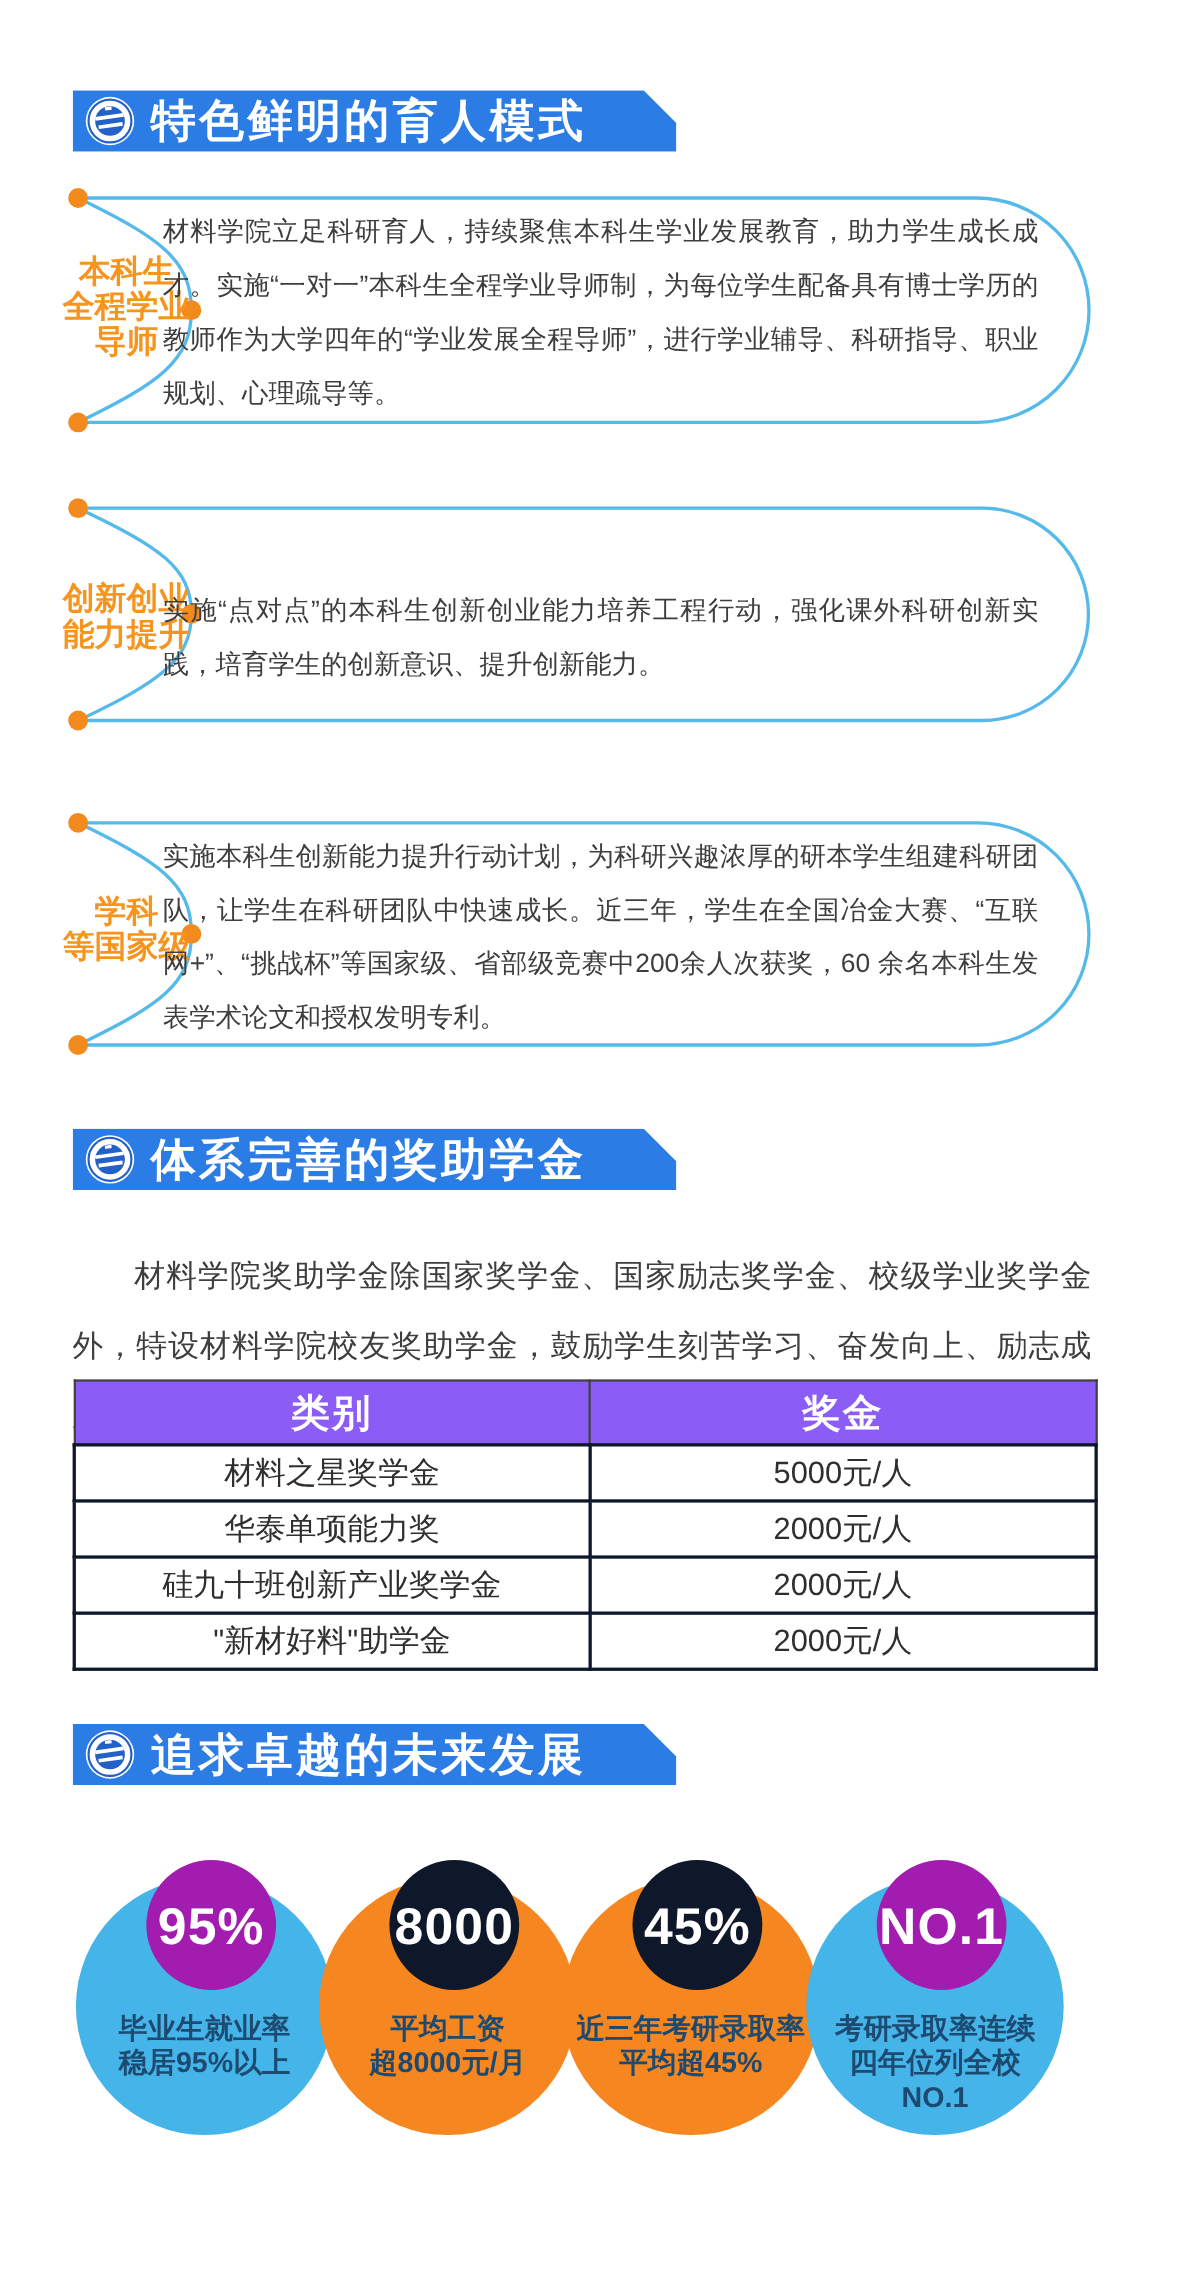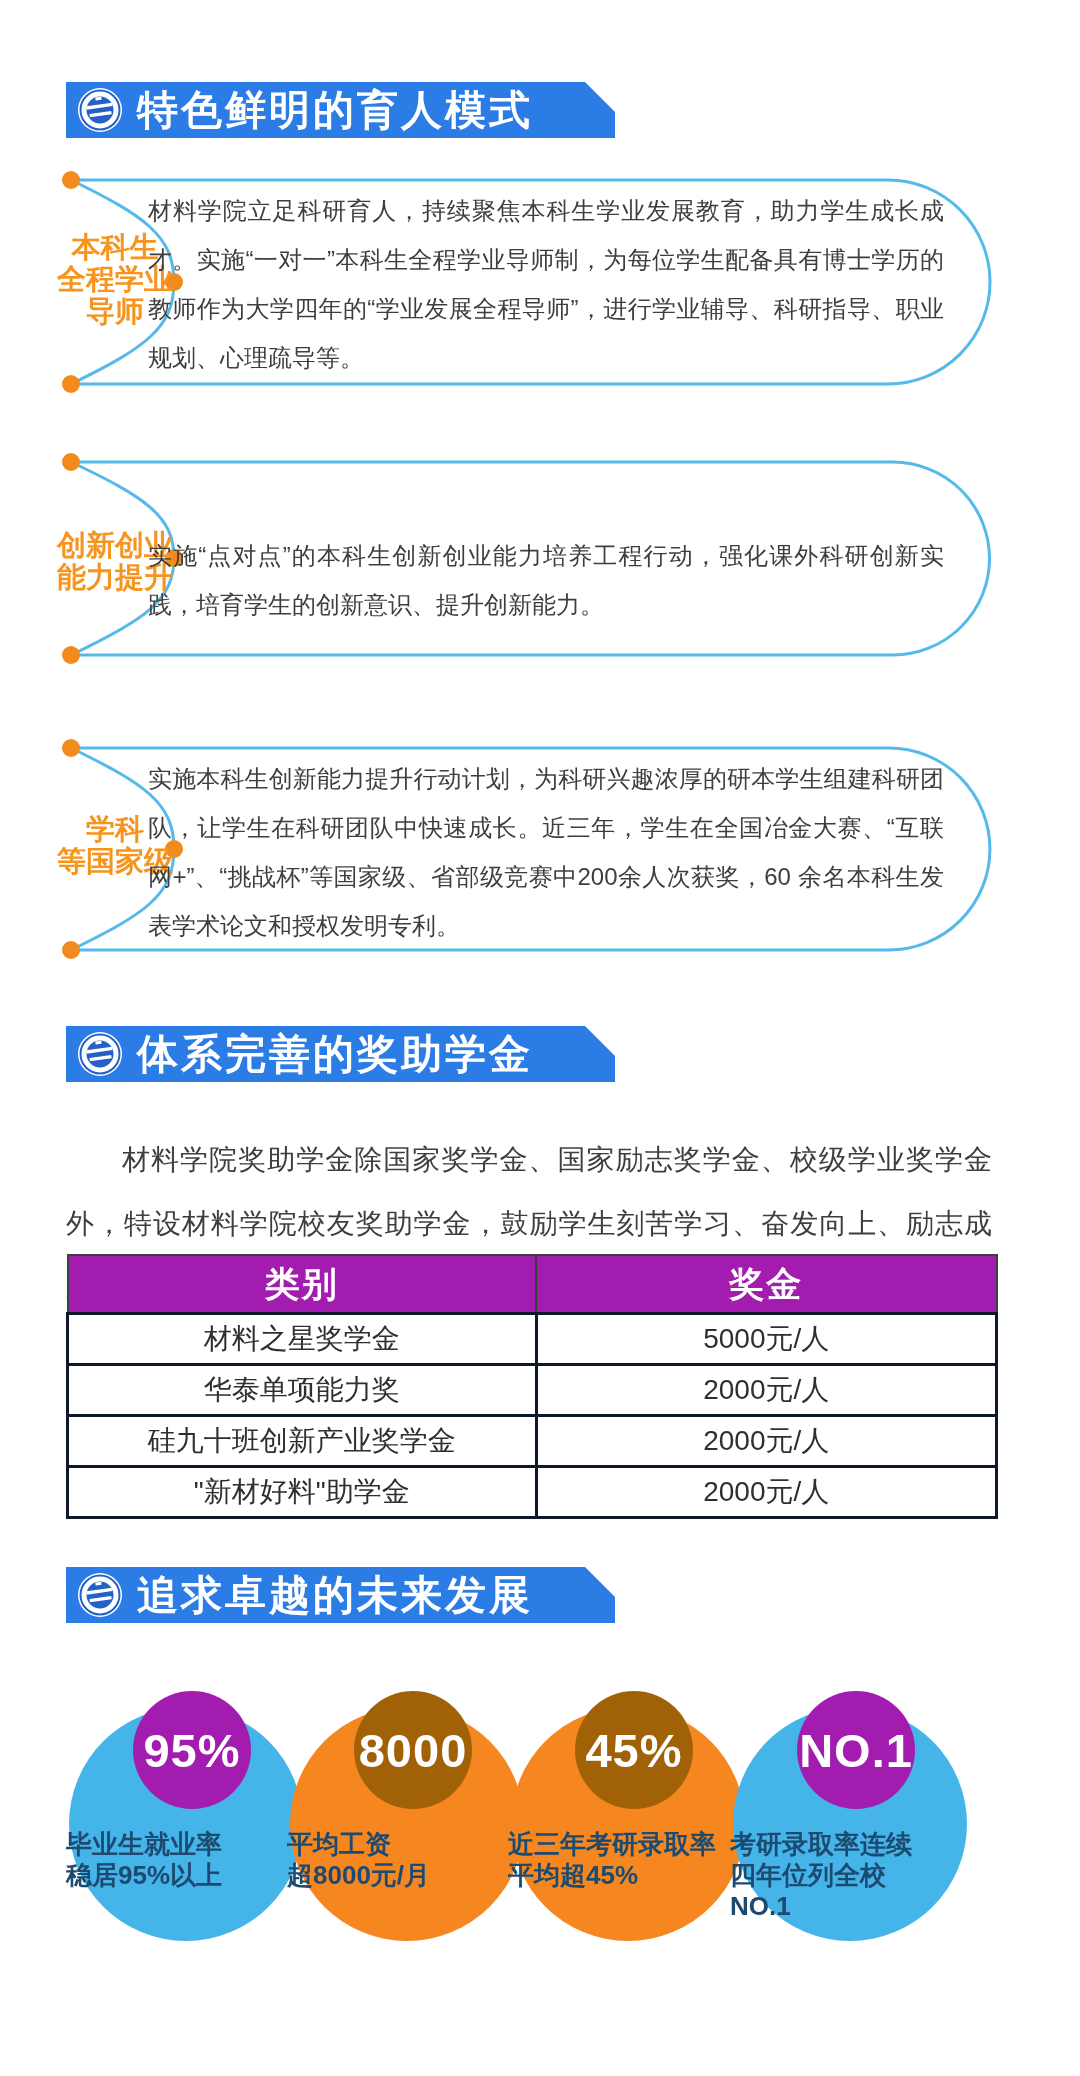--- a/index.html
+++ b/index.html
@@ -28,40 +28,40 @@
   
   .intro{
     position:absolute;left:66px;width:926px;color:#3E3E3E;
     font-size:28px;line-height:64px;text-align:justify;text-indent:2em;font-weight:500;
   }
   table.award{
     position:absolute;left:66px;top:1254px;width:932px;border-collapse:collapse;
     table-layout:fixed;
   }
   table.award th{
-    background:#a21caf;color:#ffffff;font-size:35px;font-weight:bold;
+    background:#8b5cf6;color:#ffffff;font-size:35px;font-weight:bold;
     height:54px;border:2px solid #3f3f3f;letter-spacing:2px;
   }
   table.award td{
     background:#ffffff;color:#2f2f2f;font-size:28px;text-align:center;
     height:46px;border:3px solid #0f172a;font-weight:500;
   }
   
   .stat-big{position:absolute;width:234px;height:234px;border-radius:50%;top:1707px;}
   .stat-small{
     position:absolute;width:118px;height:118px;border-radius:50%;top:1691px;
     display:flex;align-items:center;justify-content:center;
     color:#ffffff;font-size:47px;font-weight:bold;letter-spacing:1px;
   }
   .big-blue{background:#45B4E8;}
   .big-orange{background:#F6861F;}
-  .small-blue{background:#a16207;}
+  .small-blue{background:#0f172a;}
   .small-orange{background:#a21caf;}
   .stat-caption{
-    position:absolute;width:240px;top:1829px;text-align:left;
+    position:absolute;width:240px;top:1829px;text-align:center;
     color:#1C4A70;font-size:26px;line-height:31px;font-weight:600;
   }
   .cap-line{display:block;}
 </style>
 </head>
 <body>
 
 <div class="canvas">
 
   <div class="banner" style="top:82px">

